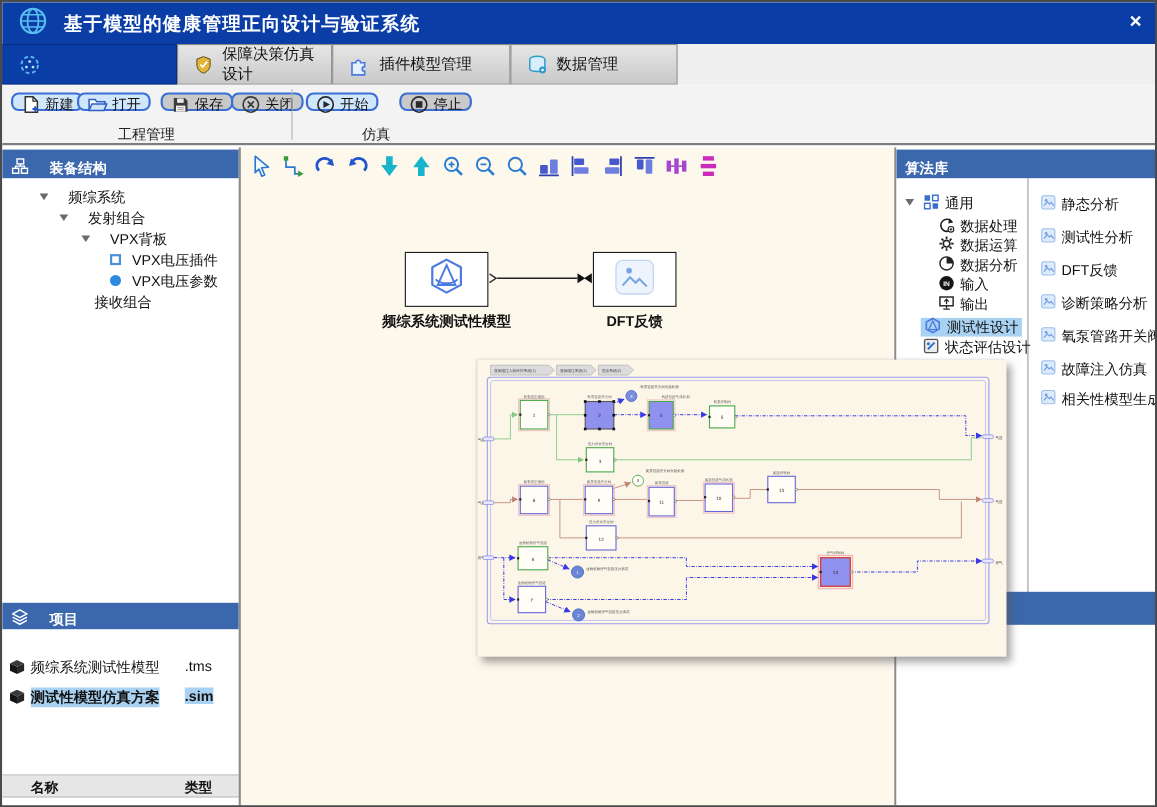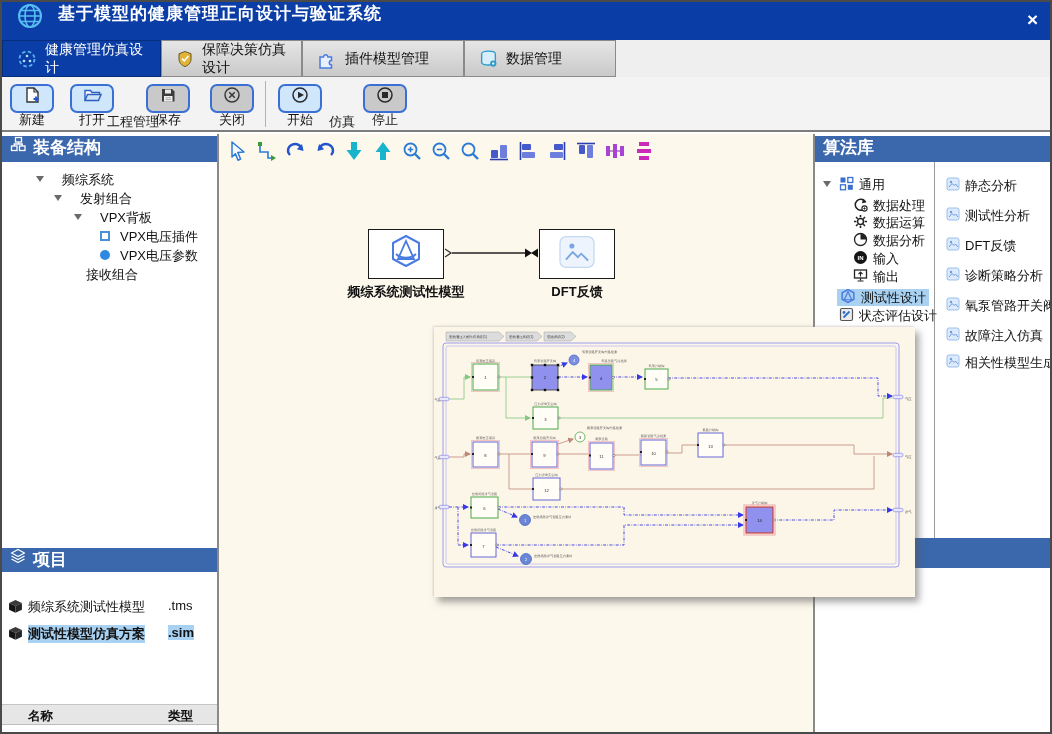--- a/index.html
+++ b/index.html
@@ -1,39 +1,39 @@
 <!DOCTYPE html>
 <html><head>
 <meta charset="utf-8">
 <style>
   html,body{margin:0;padding:0;background:#d0d0d0;}
   *{box-sizing:border-box;}
   body{font-family:"Liberation Sans","DejaVu Sans",sans-serif;}
   #window{position:relative;width:1052px;height:734px;background:#fff;border:2px solid #4a4a4a;overflow:hidden;}
   .abs{position:absolute;}
   
-  #titlebar{left:0;top:0;width:1048px;height:38px;background:#0a3da6;display:flex;}
+  #titlebar{left:0;top:0;width:1048px;height:38px;background:#0a3da6;display:flex;align-items:center;}
   #app-title{color:#fff;font-size:17px;font-weight:bold;margin-left:14px;letter-spacing:1px;}
   #globe{margin-left:14px;}
   #close-btn{position:absolute;right:12px;top:6px;color:#fff;font-size:19px;font-weight:bold;cursor:pointer;line-height:24px;}
   
   #tabrow{left:0;top:38px;width:1048px;height:37px;background:#efefef;display:flex;}
   .tab{height:37px;display:flex;align-items:center;gap:8px;padding:0 14px;border:1px solid #8a8a8a;font-size:14px;color:#111;background:linear-gradient(#e6e6e6,#c9c9c9);}
   .tab.active{background:#0a3da6;color:#fff;border-color:#072d7d;}
   .tab .ticon{display:flex;align-items:center;}
   
   #toolbar{left:0;top:75px;width:1048px;height:55px;background:#f3f3f3;border-bottom:2px solid #7d7d7d;}
-  .tbtn{position:absolute;top:7px;height:29px;display:flex;align-items:center;gap:4px;padding:0 7px;border:2px solid #3a6fd6;border-radius:7px;font-size:13px;color:#111;cursor:pointer;flex-direction:column;}
+  .tbtn{position:absolute;top:7px;height:17px;display:flex;gap:4px;padding:0 7px;border:2px solid #3a6fd6;border-radius:7px;font-size:13px;color:#111;cursor:pointer;}
   .tbtn.blue{background:#cfe6fb;}
   .tbtn.gray{background:#c9c9c9;margin-left:13px;}
   .tgroup-label{position:absolute;top:36px;font-size:13px;color:#222;text-align:center;}
   #tb-divider{position:absolute;left:263px;top:4px;width:1px;height:46px;background:#b3b3b3;}
   
   .vdivider{background:#8a8a8a;width:2px;}
-  .phead{background:#3b67ad;color:#fff;font-size:17px;font-weight:bold;display:flex;align-items:flex-start;gap:7px;padding-left:8px;}
+  .phead{background:#3b67ad;color:#fff;font-size:13px;font-weight:bold;display:flex;align-items:flex-end;gap:19px;padding-left:8px;}
   #left-panel{left:0;top:132px;width:215px;height:598px;background:#fff;}
   .titem{position:absolute;height:17px;font-size:13px;color:#111;white-space:nowrap;}
   .exp{position:absolute;width:0;height:0;border-left:4.5px solid transparent;border-right:4.5px solid transparent;border-top:6px solid #6a6a6a;}
   .sq-icon{position:absolute;width:10px;height:10px;border:2px solid #4a90d9;background:#fff;}
   .dot-icon{position:absolute;width:10px;height:10px;border-radius:50%;background:#2e8ae0;}
   
   #proj-colhead{position:absolute;left:0;top:570px;width:215px;height:21px;background:#e6e6e6;border-top:1px solid #c4c4c4;border-bottom:1px solid #bdbdbd;font-size:12.5px;font-weight:bold;color:#111;}
   .prow{position:absolute;left:0;width:215px;height:26px;font-size:13px;color:#111;}
   .prow .nm,.prow .tp{position:absolute;top:4px;}
   .sel{background:#a9d2f2;font-weight:bold;}
@@ -72,21 +72,20 @@
   <div id="tabrow" class="abs">
     <div class="tab active" style="width:159px">
       <span class="ticon">
           <svg width="20" height="20" viewBox="0 0 20 20">
             <circle cx="10" cy="10" r="7.5" fill="none" stroke="#5ab4f0" stroke-width="1.8" stroke-dasharray="3.5 2.5"></circle>
             <circle cx="10" cy="7" r="1.3" fill="#bfe2fa"></circle>
             <circle cx="7" cy="12" r="1.3" fill="#bfe2fa"></circle>
             <circle cx="13" cy="12" r="1.3" fill="#bfe2fa"></circle>
           </svg>
         </span>
-      <span>健康管理仿真设计</span>
     </div>
     <div class="tab" style="width:141px">
       <span class="ticon">
           <svg width="18" height="20" viewBox="0 0 24 24">
             <path d="M12 2 L20 5 V12 C20 17 16.5 20.5 12 22 C7.5 20.5 4 17 4 12 V5 Z" fill="#e0b53a" stroke="#5a4a16" stroke-width="1.2"></path>
             <path d="M8 11.5 l3 3 5.5-6.5" stroke="#fff" stroke-width="2" fill="none"></path>
           </svg>
         </span>
       <span>保障决策仿真设计</span>
     </div>

